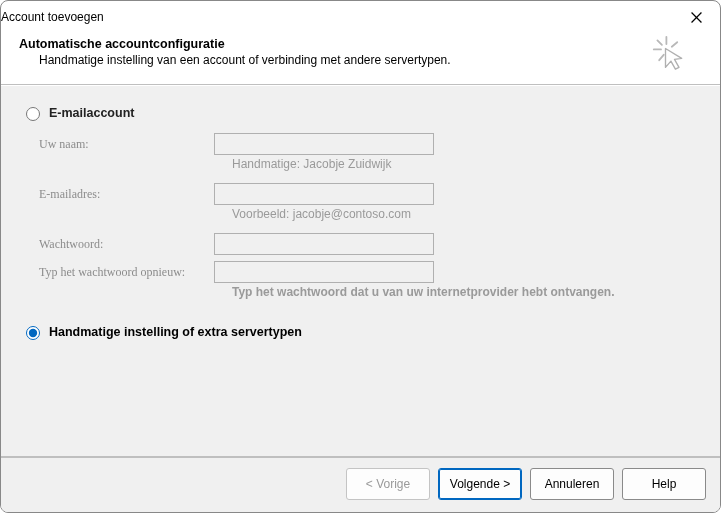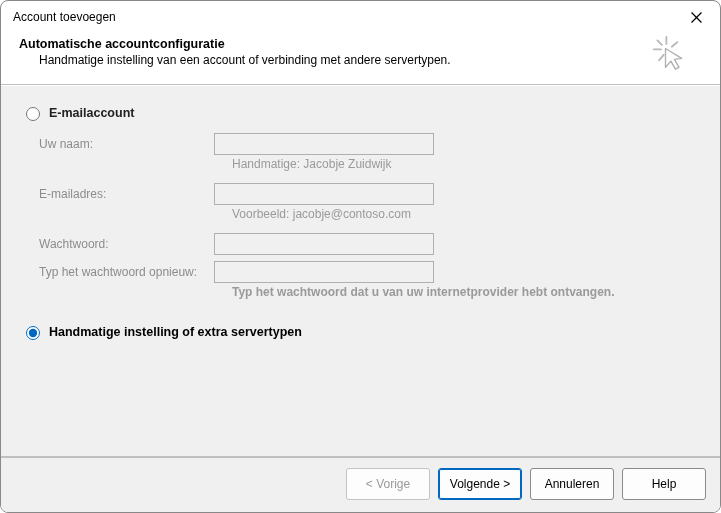--- a/index.html
+++ b/index.html
@@ -13,21 +13,21 @@
     overflow: hidden;
     border: 1px solid #888;
     border-radius: 8px;
     display: flex;
     flex-direction: column;
   }
   .titlebar {
     display: flex;
     align-items: center;
     justify-content: space-between;
-    padding: 6px 10px 2px 12px;
+    padding: 6px 10px 2px 0;
     font-size: 12px;
   }
   .titlebar .close {
     width: 28px;
     height: 20px;
     display: flex;
     align-items: center;
     justify-content: center;
     cursor: pointer;
   }
@@ -68,20 +68,21 @@
   .form-row {
     display: flex;
     align-items: center;
     margin-bottom: 2px;
   }
   .form-label {
     width: 175px;
     color: #8c8c8c;
     font-size: 12px;
     padding: 3px 0;
+    font-family: Liberation Serif, serif;
   }
   .form-input {
     width: 220px;
     height: 22px;
     border: 1px solid #b0b0b0;
     background: #f0f0f0;
     padding: 0 4px;
     font-size: 12px;
   }
   .form-input:disabled { color: #888; background: #f0f0f0; }

